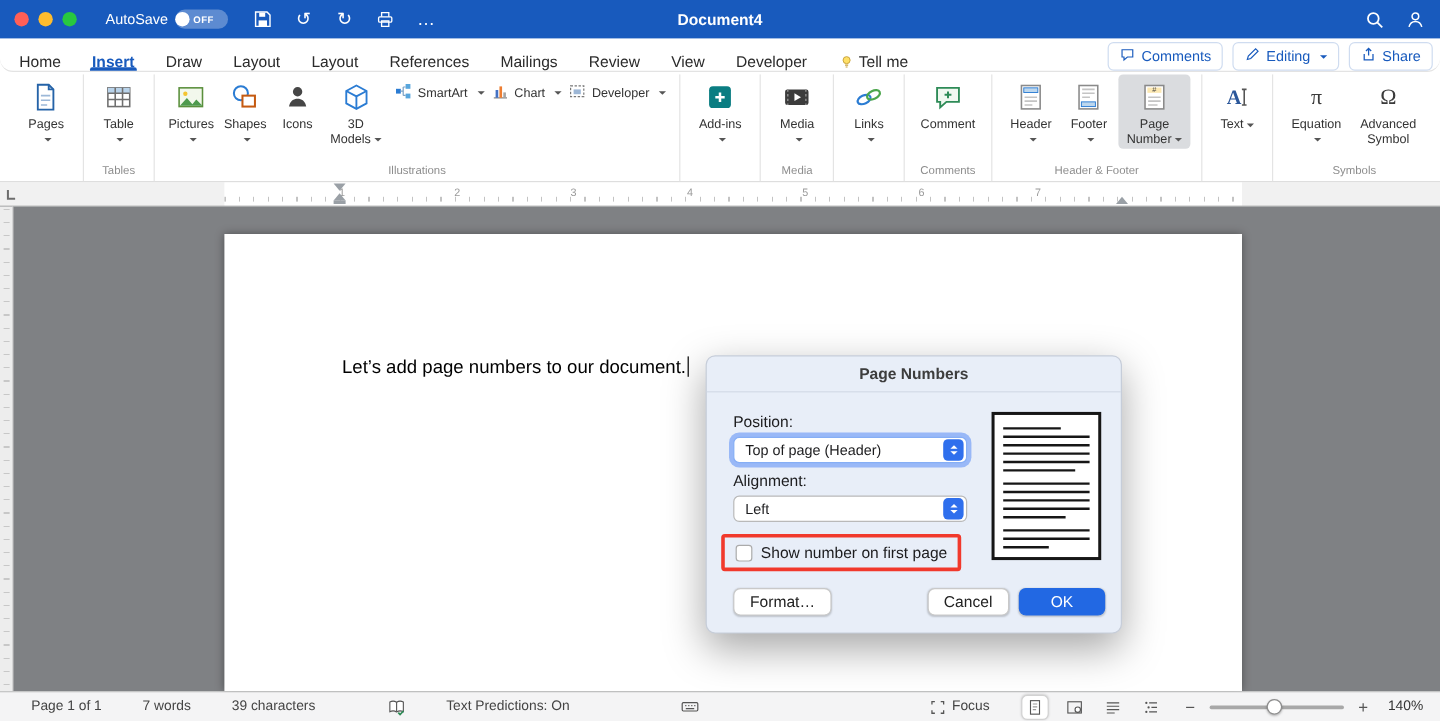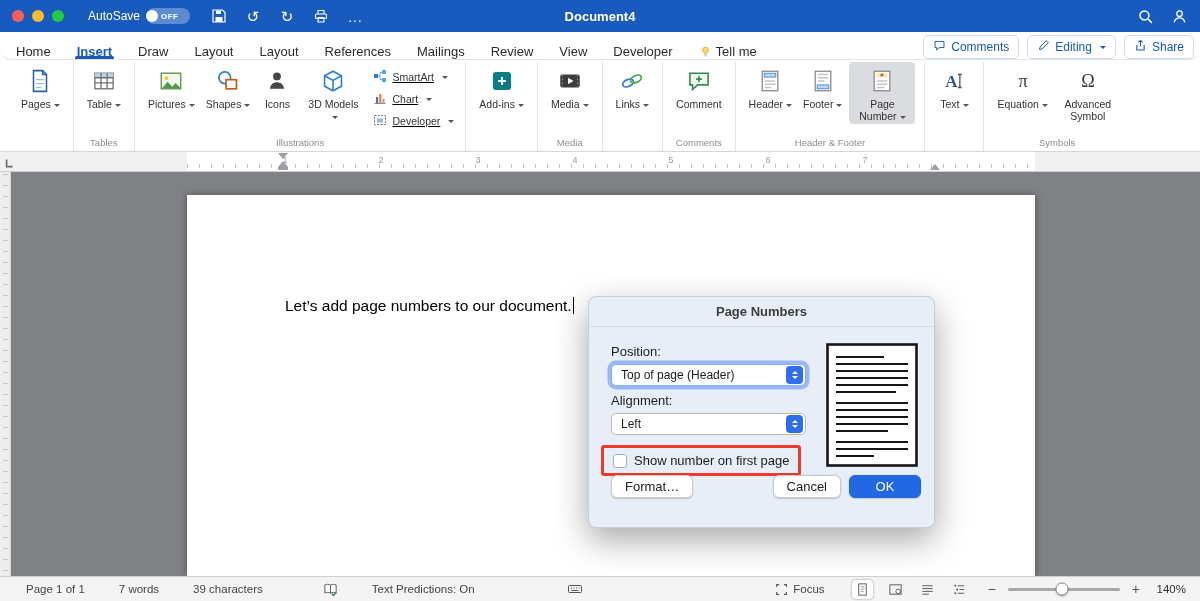--- a/index.html
+++ b/index.html
@@ -37,21 +37,21 @@
   .ribbon{height:92px;background:#fff;border-bottom:1px solid #d6d6d6;display:flex;align-items:stretch;padding:2px 4px 0 8px;}
   .rgroup{display:flex;flex-direction:column;padding:0 9px;border-right:1px solid #e4e4e4;}
   .rgroup:last-child{border-right:none;}
   .ritems{display:flex;flex:1;align-items:flex-start;gap:3px;}
   .rglabel{font-size:9.5px;color:#8d8d8d;text-align:center;height:15px;line-height:13px;white-space:nowrap;}
   .ritem{display:flex;flex-direction:column;align-items:center;gap:3px;padding:4px 4px 1px;border-radius:4px;min-width:40px;}
   .ritem.selected{background:#dadcdf;}
   .ricon{height:29px;display:flex;align-items:center;justify-content:center;}
   .rlabel{font-size:10.5px;color:#333;text-align:center;line-height:1.18;max-width:58px;}
   .chev{display:inline-block;margin-left:3px;width:0;height:0;border-left:3px solid transparent;border-right:3px solid transparent;border-top:3.5px solid #555;vertical-align:middle;}
-  .rstack{display:flex;flex-direction:column;gap:6px;padding:7px 2px 0 4px;text-decoration:underline;}
+  .rstack{display:flex;flex-direction:row;gap:6px;padding:7px 2px 0 4px;}
   .rsmall{display:flex;align-items:center;gap:5px;font-size:10.5px;color:#333;white-space:nowrap;}
   
   .rulerbar{height:20px;background:#f1f1f1;border-bottom:1px solid #cfcfcf;position:relative;}
   .ruler-page{position:absolute;left:187px;width:848px;top:0;bottom:0;background:#fff;}
   .ruler-ticks{position:absolute;left:187px;width:848px;top:12px;height:4px;background:repeating-linear-gradient(to right,#c3c3c3 0 1px,transparent 1px 12px);}
   .ruler-num{position:absolute;top:3px;transform:translateX(-50%);font-size:9px;color:#9a9a9a;}
   .tabsel{position:absolute;left:3px;top:3px;}
   .mk{position:absolute;}
   .mk-first{left:278px;top:1px;width:0;height:0;border-left:5px solid transparent;border-right:5px solid transparent;border-top:6px solid #9aa0a6;}
   .mk-left{left:278px;bottom:1px;display:flex;flex-direction:column;align-items:center;}
@@ -72,21 +72,21 @@
   .select{width:195px;height:22px;background:#fff;border:1px solid #b9b9b9;border-radius:5px;display:flex;align-items:center;justify-content:space-between;padding:0 2px 0 9px;font-size:12px;color:#1c1c1e;}
   .select.focused{border:1px solid #86aef5;box-shadow:0 0 0 3.5px rgba(88,140,245,.55);}
   .sel-text{white-space:nowrap;overflow:hidden;}
   .stepper{width:17px;height:18px;background:#2f6fed;border-radius:4px;display:flex;flex-direction:column;align-items:center;justify-content:center;gap:2px;flex:0 0 auto;}
   .stepper .up{width:0;height:0;border-left:3px solid transparent;border-right:3px solid transparent;border-bottom:3.6px solid #fff;}
   .stepper .dn{width:0;height:0;border-left:3px solid transparent;border-right:3px solid transparent;border-top:3.6px solid #fff;}
   .check-callout{display:inline-flex;align-items:center;gap:7px;margin-top:10px;margin-left:-10px;border:3px solid #f1392c;border-radius:3px;padding:5px 9px;background:transparent;}
   .checkbox{width:14px;height:14px;background:#fff;border:1px solid #ababab;border-radius:3px;flex:0 0 auto;}
   .check-label{font-size:13px;color:#1c1c1e;white-space:nowrap;}
   .preview{position:absolute;right:16px;top:16px;}
-  .dlg-buttons{position:absolute;left:22px;right:13px;bottom:29px;display:flex;align-items:center;gap:8px;}
+  .dlg-buttons{position:absolute;left:22px;right:13px;bottom:14px;display:flex;align-items:center;gap:8px;}
   .btn{font-family:"Liberation Sans",sans-serif;font-size:13px;color:#222;background:#fff;border:1px solid #c9c9c9;border-radius:6px;padding:3px 13px;box-shadow:0 .5px 1.5px rgba(0,0,0,.18);}
   .btn.cancel{margin-left:auto;}
   .btn.ok{background:#2268e3;border-color:#2268e3;color:#fff;min-width:72px;}
   
   .statusbar{height:25px;background:#f4f4f5;border-top:1px solid #cfcfcf;display:flex;align-items:center;font-size:11.5px;color:#444;padding:0 14px 0 26px;}
   .sb-left{display:flex;align-items:center;gap:34px;}
   .sb-icon{display:inline-flex;align-items:center;}
   .sb-right{margin-left:auto;display:flex;align-items:center;gap:12px;}
   .focus-wrap{display:flex;align-items:center;gap:5px;margin-right:14px;}
   .viewgroup{display:flex;align-items:center;gap:11px;margin-right:6px;}

